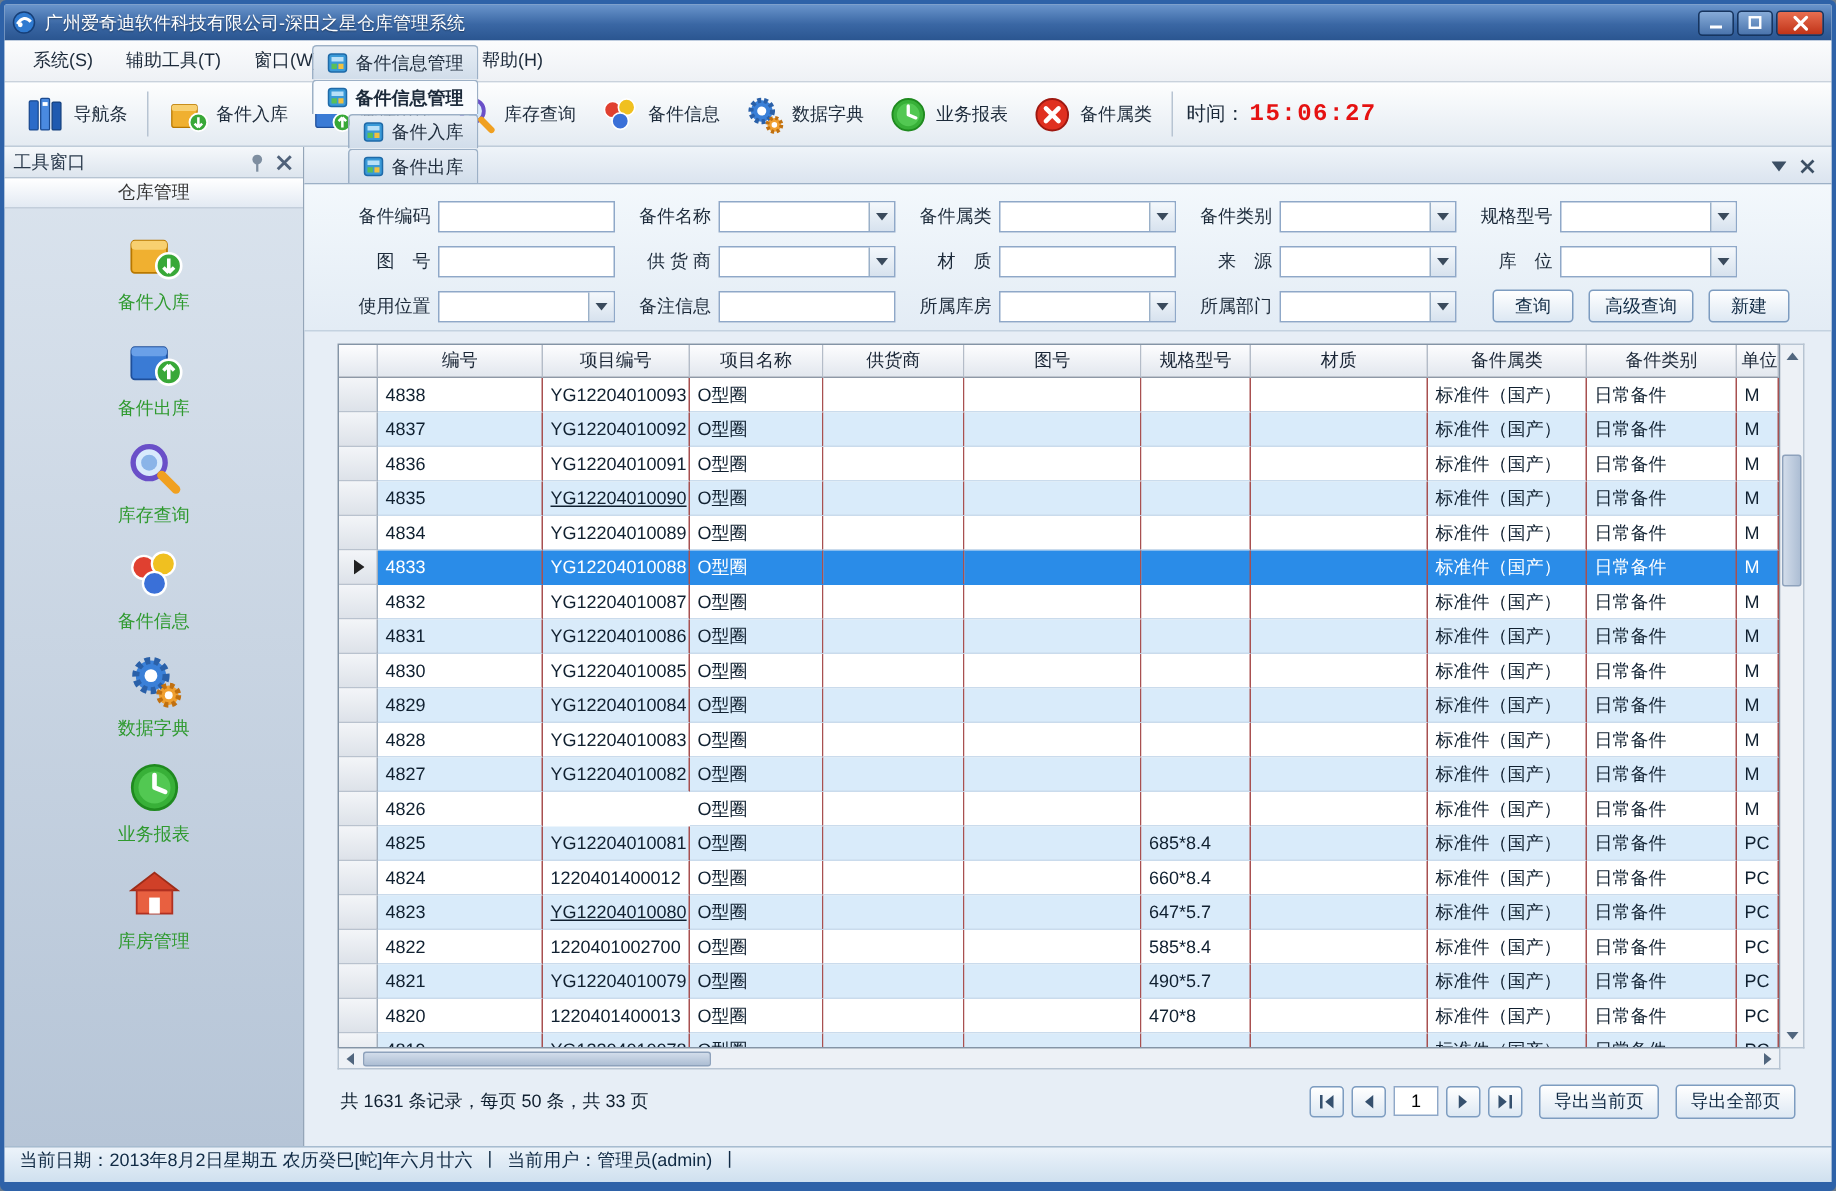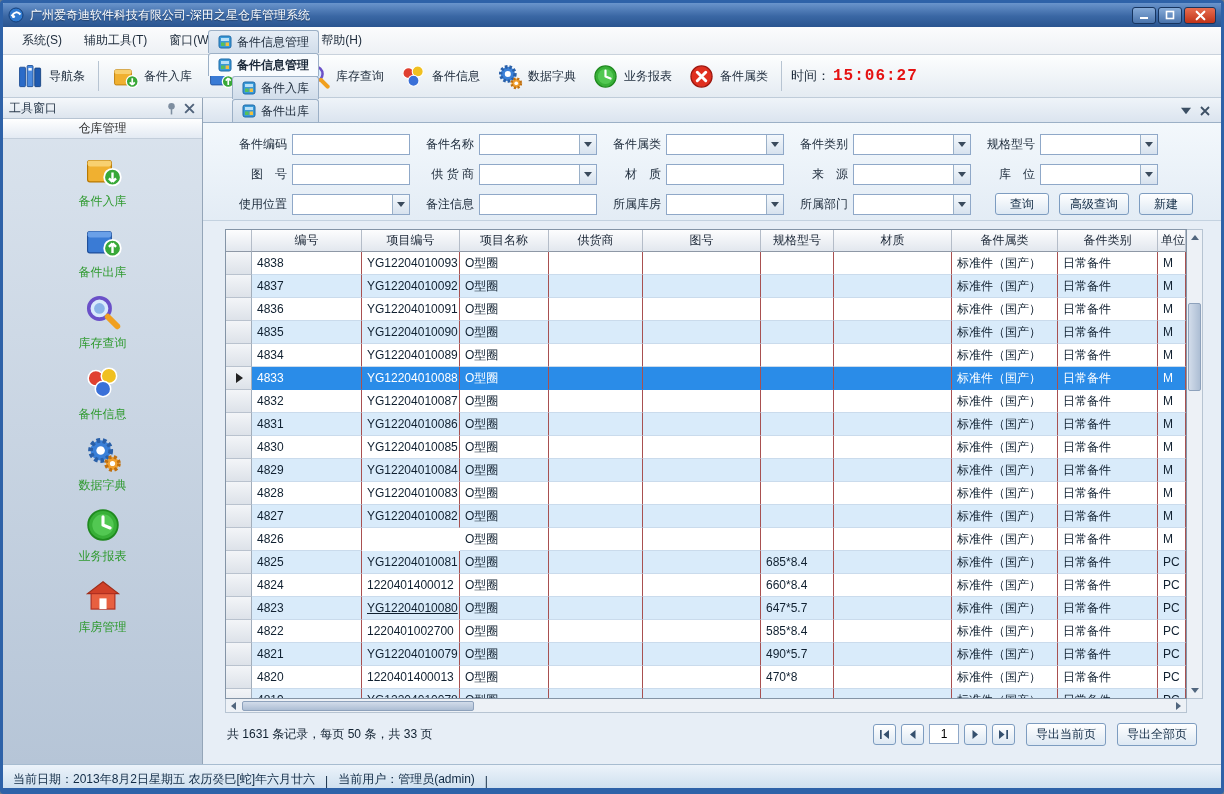--- a/index.html
+++ b/index.html
@@ -125,21 +125,21 @@
   .pg-controls { margin-left:auto; display:flex; align-items:center; gap:5px; }
   .pg-btn { width:23px; height:21px; border:1px solid #7d9cc0; border-radius:3px;
             background:linear-gradient(#ffffff,#dde8f3); display:flex; align-items:center; justify-content:center; }
   .pg-btn svg { width:11px; height:11px; display:block; }
   .pg-input { width:30px; height:20px; border:1px solid #8fa8c8; text-align:center; font:inherit; }
   .pg-export { height:23px; padding:0 9px; border:1px solid #7d9cc0; border-radius:3px;
                background:linear-gradient(#ffffff,#dde8f3); font:inherit; color:#102a44; margin-left:6px; }
 
   
   .statusbar { height:24px; flex:none; margin-top:auto; background:linear-gradient(#ecf3fa,#cfe0ef);
-               border-top:1px solid #a7bcd0; display:flex; align-items:flex-end; padding:0 10px; gap:10px;
+               border-top:1px solid #a7bcd0; display:flex; align-items:flex-start; padding:0 10px; gap:10px;
                color:#102a44; }
 </style>
 </head>
 <body>
 
 <div class="window">
 
   <div class="titlebar">
     <span class="icon app-icon">
         <svg viewBox="0 0 16 16">
@@ -587,21 +587,21 @@
                   <div class="gc" style="width: 118px;"></div>
                   <div class="gc" style="width: 73px;"></div>
                   <div class="gc" style="width: 118px;"></div>
                   <div class="gc" style="width: 106px;">标准件（国产）</div>
                   <div class="gc" style="width: 100px;">日常备件</div>
                   <div class="gc" style="width: 28px;">M</div>
                 </div>
                 <div class="grow">
                   <div class="gc ind" style="width: 26px;"></div>
                   <div class="gc" style="width: 110px;">4835</div>
-                  <div class="gc" style="width: 98px;">YG12204010090</div>
+                  <div class="gc" style="width: 98px; text-decoration: underline;">YG12204010090</div>
                   <div class="gc" style="width: 89px;">O型圈</div>
                   <div class="gc" style="width: 94px;"></div>
                   <div class="gc" style="width: 118px;"></div>
                   <div class="gc" style="width: 73px;"></div>
                   <div class="gc" style="width: 118px;"></div>
                   <div class="gc" style="width: 106px;">标准件（国产）</div>
                   <div class="gc" style="width: 100px;">日常备件</div>
                   <div class="gc" style="width: 28px;">M</div>
                 </div>
                 <div class="grow">

